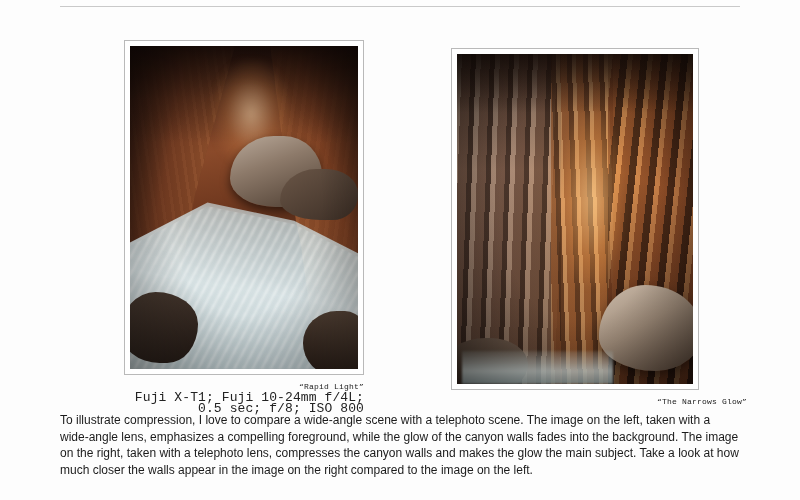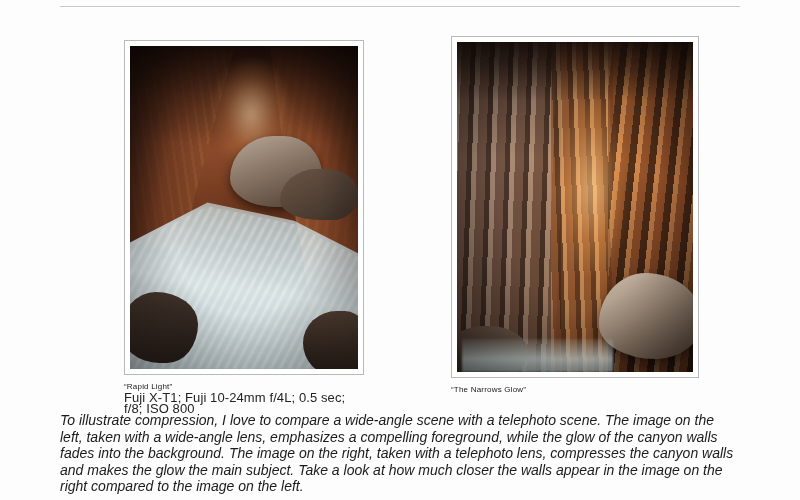--- a/index.html
+++ b/index.html
@@ -44,41 +44,41 @@
     border: 1px solid #b9b9b9;
     box-sizing: border-box;
     padding: 5px;
   }
   .photo {
     position: relative;
     overflow: hidden;
     background: #5a4034;
   }
   .cap {
-    text-align: left;
-    font-family: Liberation Sans, sans-serif;
+    text-align: right;
+    font-family: Liberation Mono, monospace;
     color: #1a1a1a;
   }
   .cap-title {
     font-size: 8px;
     line-height: 11px;
     letter-spacing: .2px;
   }
   .cap-sub {
     font-size: 13px;
     line-height: 11px;
     color: #222;
     letter-spacing: .1px;
   }
 
   #fig-left { left: 84px; top: 10px; width: 240px; }
   #fig-left .fig-frame { width: 240px; height: 335px; }
   #fig-left .photo { width: 228px; height: 323px; }
 
-  #fig-right { left: 411px; top: 6px; width: 296px; }
+  #fig-right { left: 411px; top: 18px; width: 296px; }
   #fig-right .fig-frame { width: 248px; height: 342px; }
   #fig-right .photo { width: 236px; height: 330px; }
 
   .caption-block { margin-top: 6px; }
 
   
   .p1-base {
     position: absolute; inset: 0;
     background:
       linear-gradient(170deg, #3d2018 0%, #6d3a23 18%, #8a4a2a 33%, #71391f 48%, #3a2116 70%, #241310 100%);
@@ -198,24 +198,23 @@
     background: radial-gradient(ellipse at 52% 46%, rgba(0,0,0,0) 46%, rgba(0,0,0,.45) 100%);
   }
 
   
   .body-text {
     position: absolute;
     left: 60px;
     top: 412px;
     width: 680px;
     font-family: "Liberation Sans", sans-serif;
-    font-size: 14px;
+    font-size: 12px;
     line-height: 16.5px;
     color: #1b1b1b;
-    font-style: italic;
   }
   .body-text p { margin: 0; }
 </style>
 </head>
 <body>
 
 <div class="page">
 
   <div class="top-rule"></div>
 

